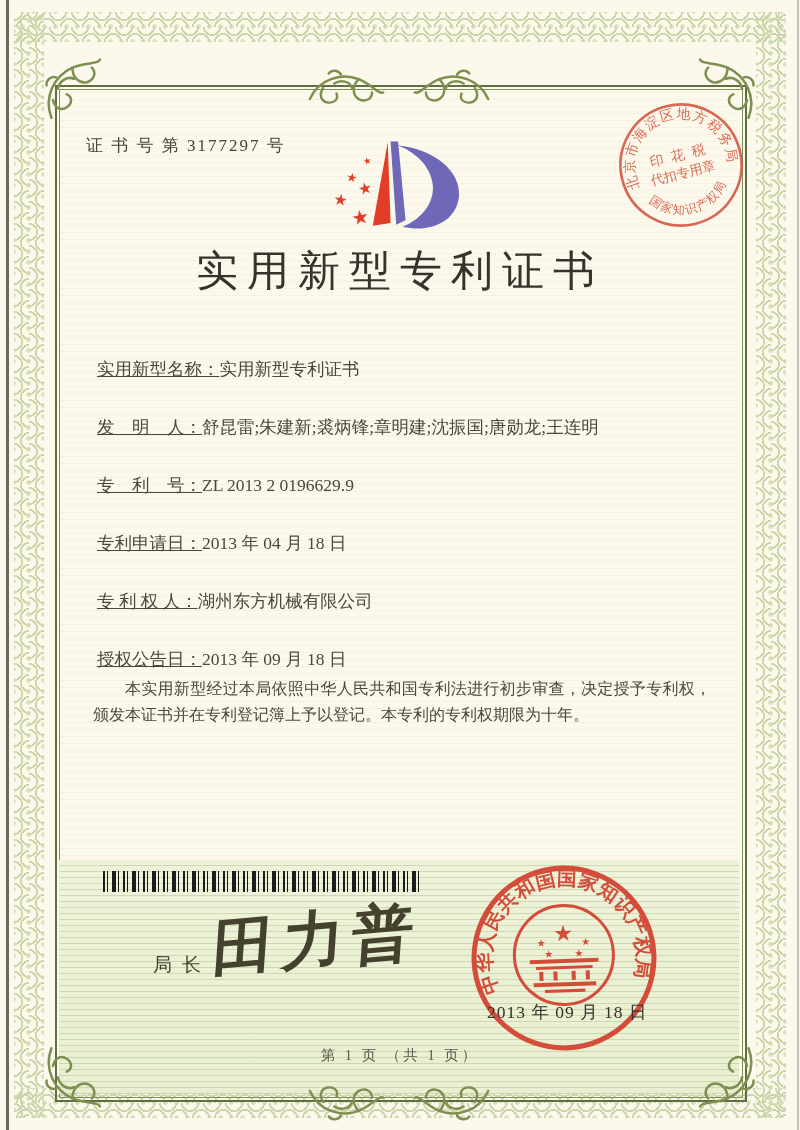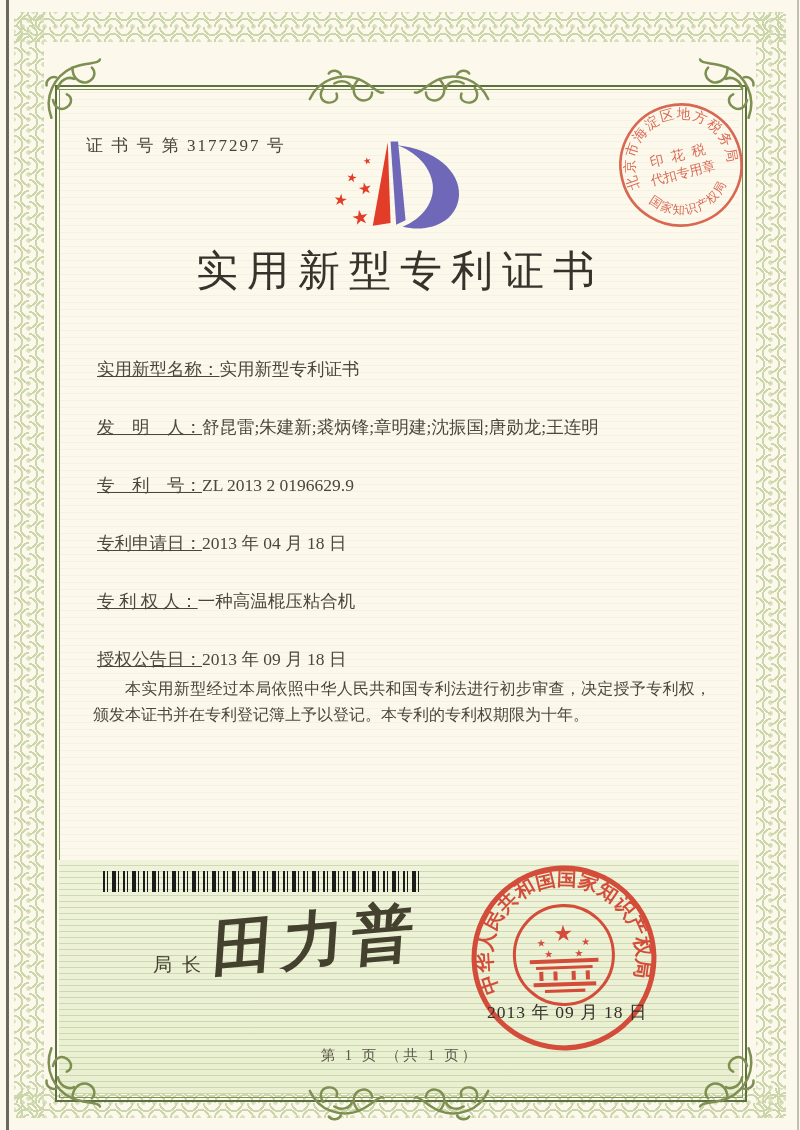--- a/index.html
+++ b/index.html
@@ -183,21 +183,21 @@
     <div class="field-row" style="top:415px">
       <span class="field-label">发　明　人：</span><span>舒昆雷;朱建新;裘炳锋;章明建;沈振国;唐勋龙;王连明</span>
     </div>
     <div class="field-row" style="top:473px">
       <span class="field-label">专　利　号：</span><span>ZL 2013 2 0196629.9</span>
     </div>
     <div class="field-row" style="top:531px">
       <span class="field-label">专利申请日：</span><span>2013 年 04 月 18 日</span>
     </div>
     <div class="field-row" style="top:589px">
-      <span class="field-label">专 利 权 人：</span><span>一种高温棍压粘合机</span>
+      <span class="field-label">专 利 权 人：</span><span>湖州东方机械有限公司</span>
     </div>
     <div class="field-row" style="top:647px">
       <span class="field-label">授权公告日：</span><span>2013 年 09 月 18 日</span>
     </div>
   </div>
 
   <div class="paragraphs">
     <p>本实用新型经过本局依照中华人民共和国专利法进行初步审查，决定授予专利权，颁发本证书并在专利登记簿上予以登记。本专利的专利权期限为十年。</p>
   </div>
 

